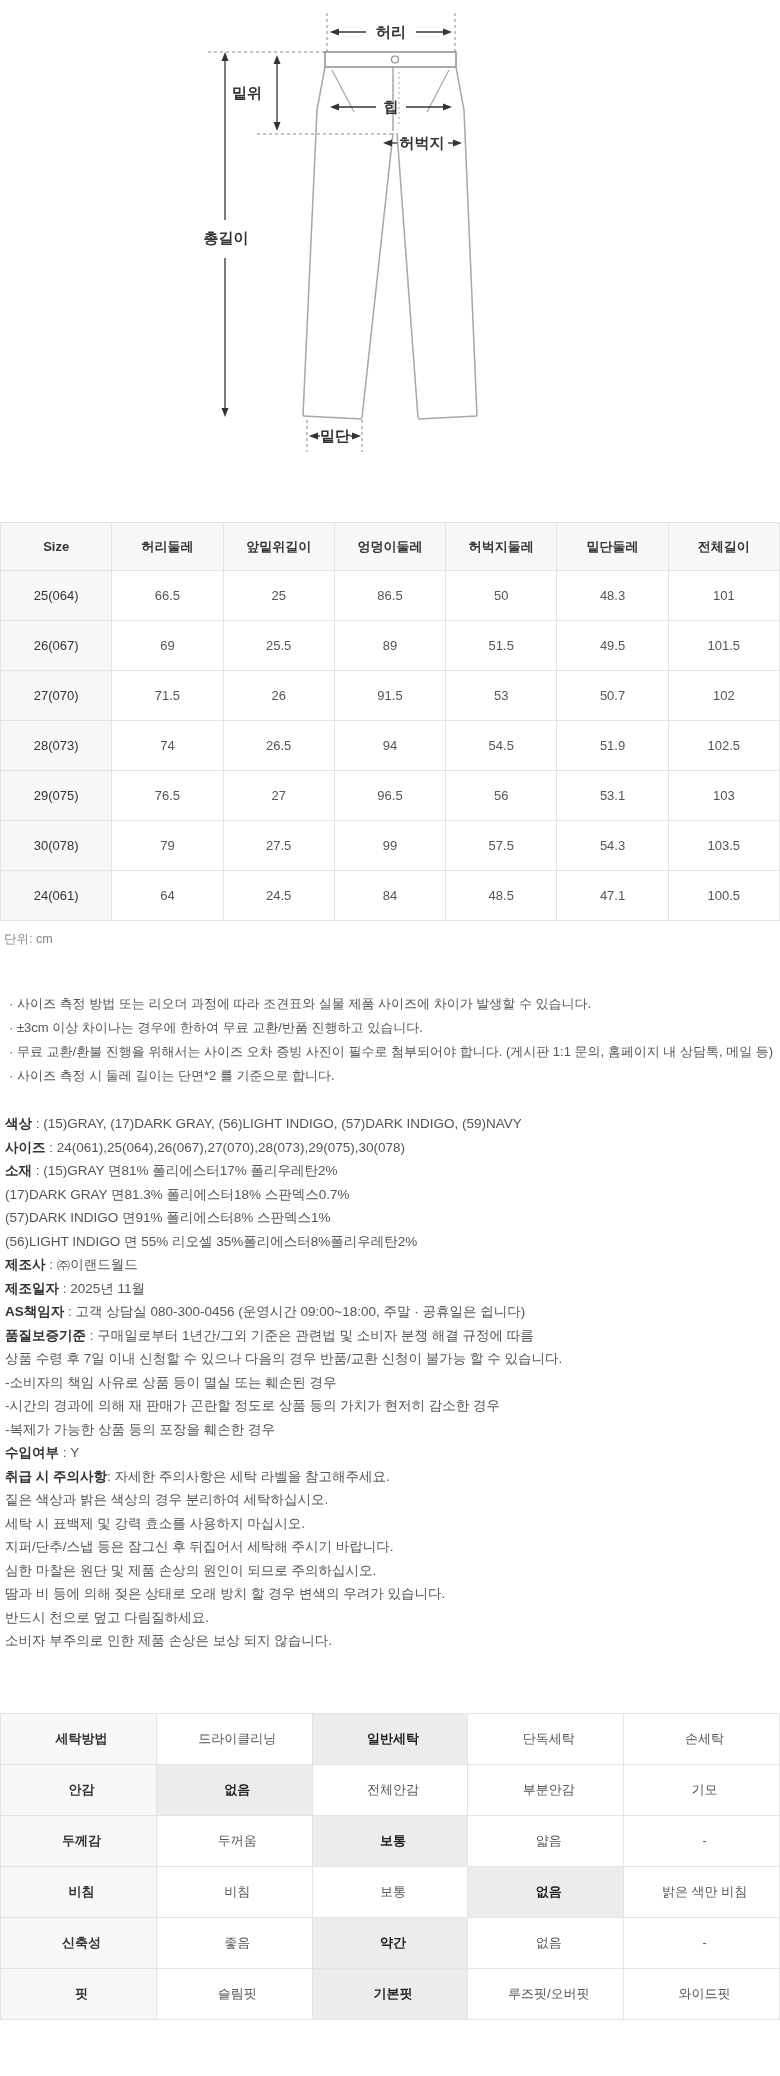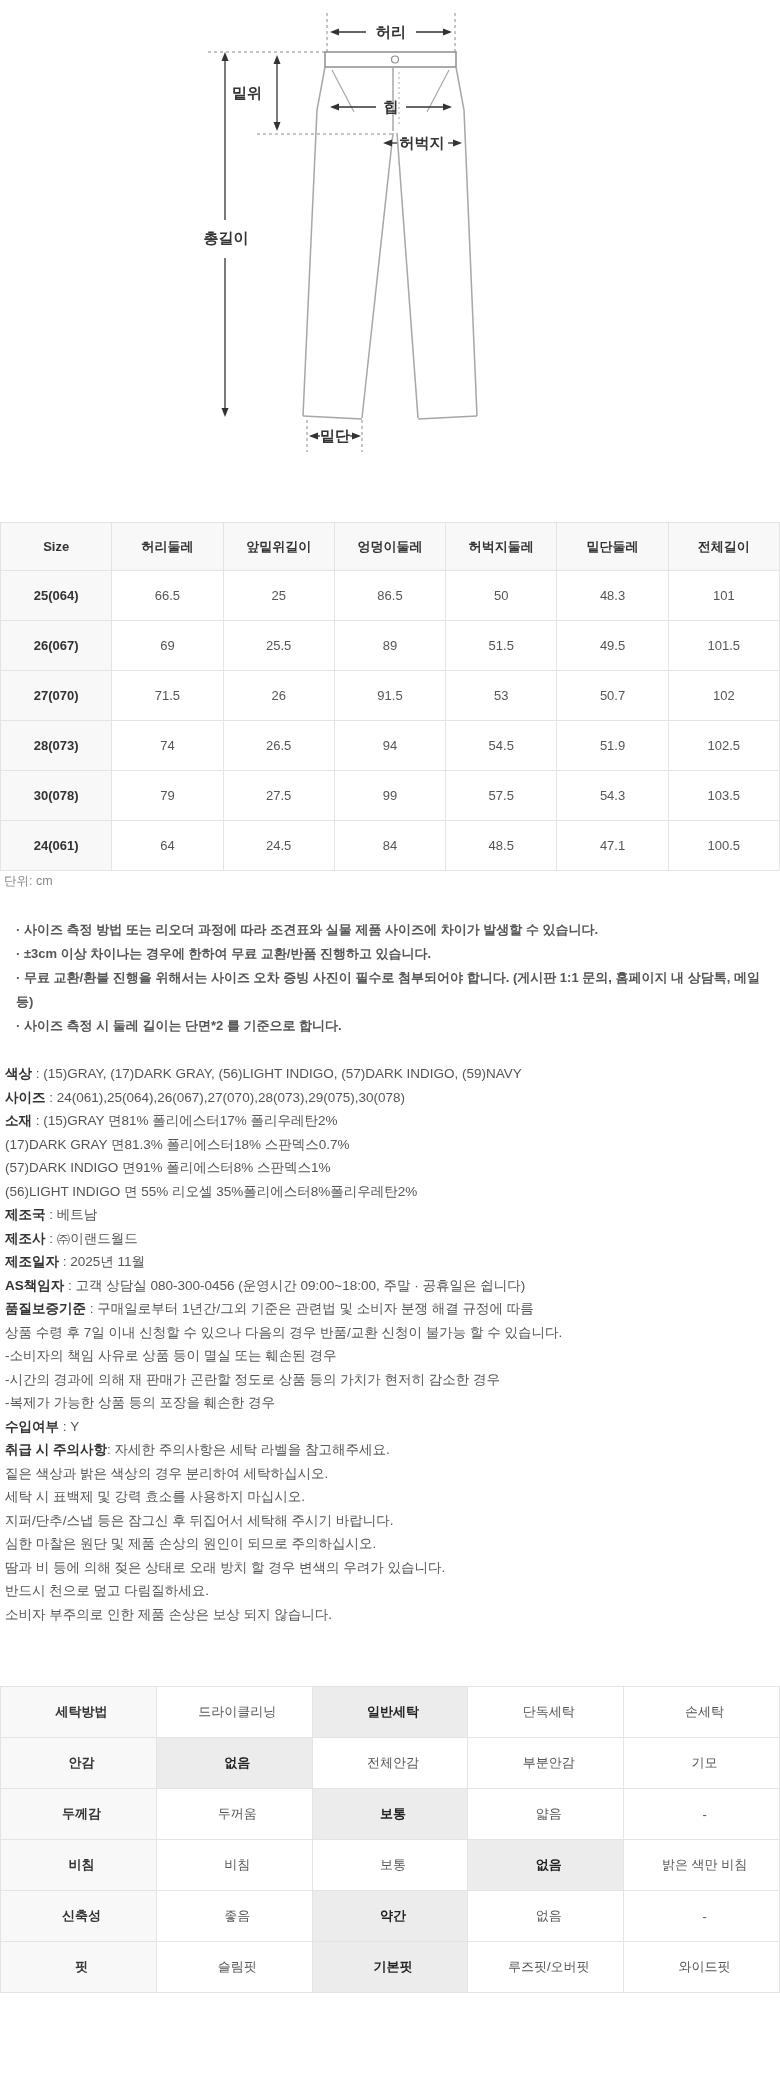--- a/index.html
+++ b/index.html
@@ -26,28 +26,28 @@
     font-size:13px;
     padding-left:12px;
   }
   table.size-table th, table.size-table td {
     border:1px solid #e4e4e4; text-align:center; vertical-align:middle;
   }
   table.size-table thead th {
     height:48px; background:#f8f8f8; color:#333; font-weight:700;
   }
   table.size-table tbody th {
-    height:50px; background:#f8f8f8; color:#333; font-weight:700;
+    height:50px; background:#f8f8f8; color:#333; font-weight:400;
   }
   table.size-table tbody td { height:50px; color:#555; font-weight:400; }
 
-  .unit-note { margin-top:2px; padding-left:4px; font-size:12.5px; color:#888; }
-
-  
-  .size-notes { margin-top:28px; padding-left:16px;font-weight:bold; }
+  .unit-note { margin-top:10px; padding-left:4px; font-size:12.5px; color:#888; }
+
+  
+  .size-notes { margin-top:44px; padding-left:9px; }
   .size-notes .note-line { font-size:13px; line-height:24px; color:#555; }
 
   
   .product-info { margin-top:24px; padding-left:5px; }
   .product-info .info-line { font-size:13.5px; line-height:23.5px; color:#555; }
   .product-info .info-line b { color:#333; font-weight:700; }
 
   
   table.care-table {
     width:780px; margin-top:60px;
@@ -177,20 +177,29 @@
         <tr>
           <th>28(073)</th>
           <td>74</td>
           <td>26.5</td>
           <td>94</td>
           <td>54.5</td>
           <td>51.9</td>
           <td>102.5</td>
         </tr>
         <tr>
+          <th>29(075)</th>
+          <td>76.5</td>
+          <td>27</td>
+          <td>96.5</td>
+          <td>56</td>
+          <td>53.1</td>
+          <td>103</td>
+        </tr>
+        <tr>
           <th>30(078)</th>
           <td>79</td>
           <td>27.5</td>
           <td>99</td>
           <td>57.5</td>
           <td>54.3</td>
           <td>103.5</td>
         </tr>
         <tr>
           <th>24(061)</th>
@@ -213,21 +222,20 @@
       <div class="note-line">· 사이즈 측정 시 둘레 길이는 단면*2 를 기준으로 합니다.</div>
     </div>
 
   <div class="product-info" id="product-info">
       <div class="info-line"><b>색상</b><span> : (15)GRAY, (17)DARK GRAY, (56)LIGHT INDIGO, (57)DARK INDIGO, (59)NAVY</span></div>
       <div class="info-line"><b>사이즈</b><span> : 24(061),25(064),26(067),27(070),28(073),29(075),30(078)</span></div>
       <div class="info-line"><b>소재</b><span> : (15)GRAY 면81% 폴리에스터17% 폴리우레탄2%</span></div>
       <div class="info-line"><span>(17)DARK GRAY 면81.3% 폴리에스터18% 스판덱스0.7%</span></div>
       <div class="info-line"><span>(57)DARK INDIGO 면91% 폴리에스터8% 스판덱스1%</span></div>
       <div class="info-line"><span>(56)LIGHT INDIGO 면 55% 리오셀 35%폴리에스터8%폴리우레탄2%</span></div>
-      <div class="info-line"><b>제조국</b><span> : 베트남</span></div>
       <div class="info-line"><b>제조사</b><span> : ㈜이랜드월드</span></div>
       <div class="info-line"><b>제조일자</b><span> : 2025년 11월</span></div>
       <div class="info-line"><b>AS책임자</b><span> : 고객 상담실 080-300-0456 (운영시간 09:00~18:00, 주말 · 공휴일은 쉽니다)</span></div>
       <div class="info-line"><b>품질보증기준</b><span> : 구매일로부터 1년간/그외 기준은 관련법 및 소비자 분쟁 해결 규정에 따름</span></div>
       <div class="info-line"><span>상품 수령 후 7일 이내 신청할 수 있으나 다음의 경우 반품/교환 신청이 불가능 할 수 있습니다.</span></div>
       <div class="info-line"><span>-소비자의 책임 사유로 상품 등이 멸실 또는 훼손된 경우</span></div>
       <div class="info-line"><span>-시간의 경과에 의해 재 판매가 곤란할 정도로 상품 등의 가치가 현저히 감소한 경우</span></div>
       <div class="info-line"><span>-복제가 가능한 상품 등의 포장을 훼손한 경우</span></div>
       <div class="info-line"><b>수입여부</b><span> : Y</span></div>
       <div class="info-line"><b>취급 시 주의사항</b><span>: 자세한 주의사항은 세탁 라벨을 참고해주세요.</span></div>

